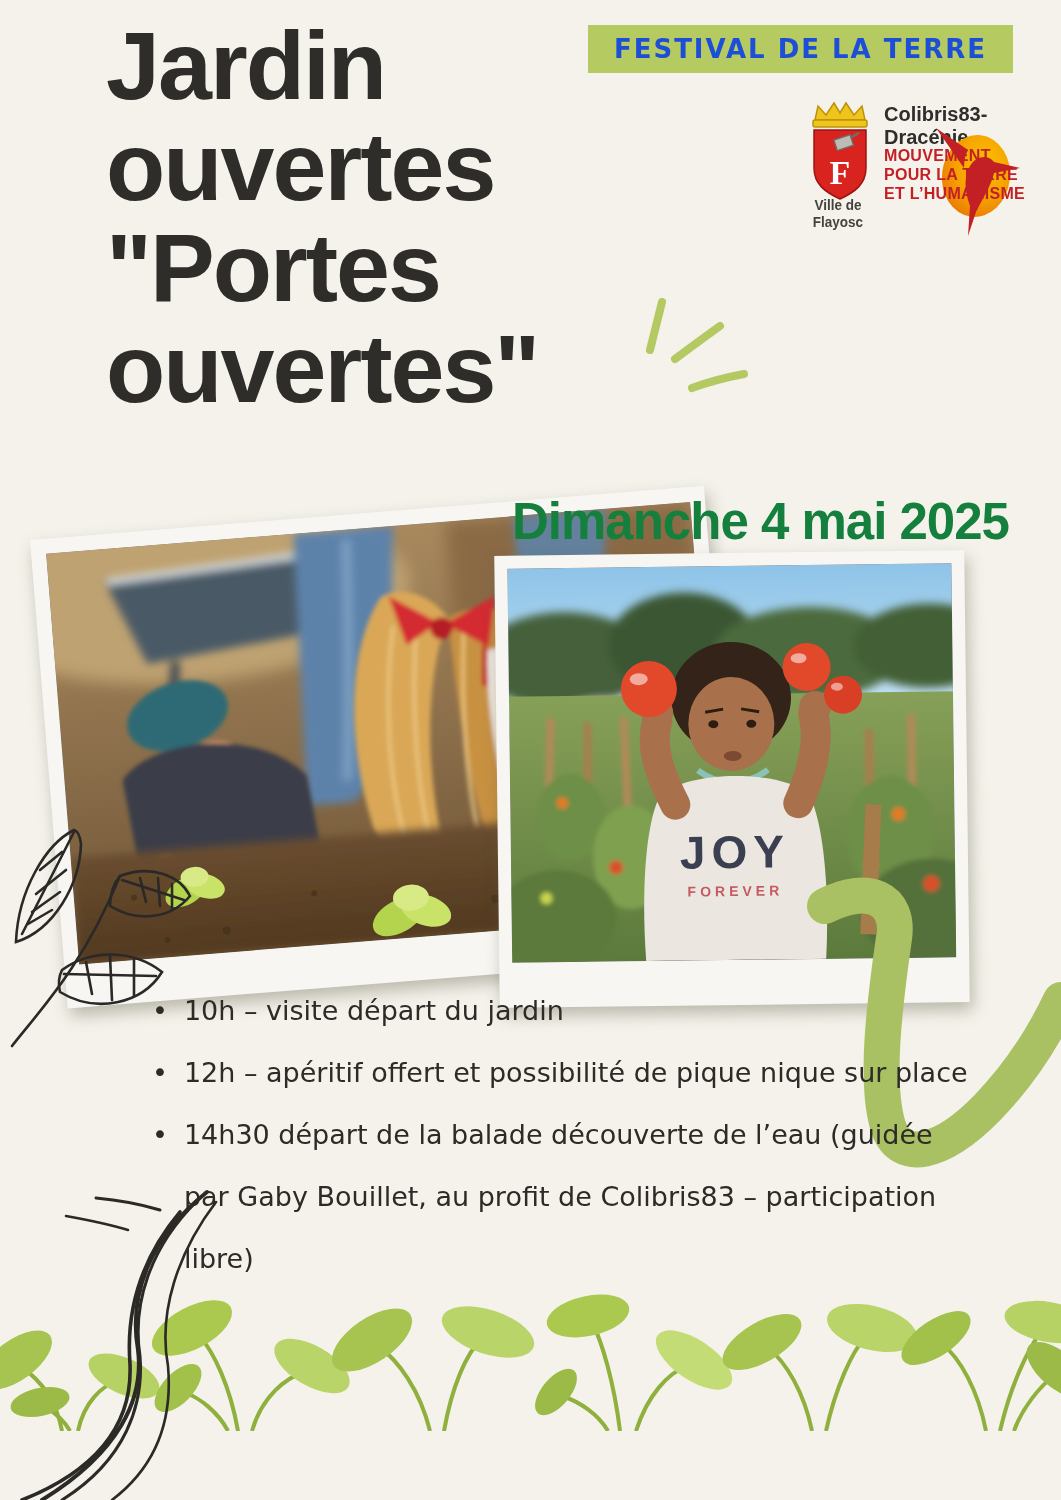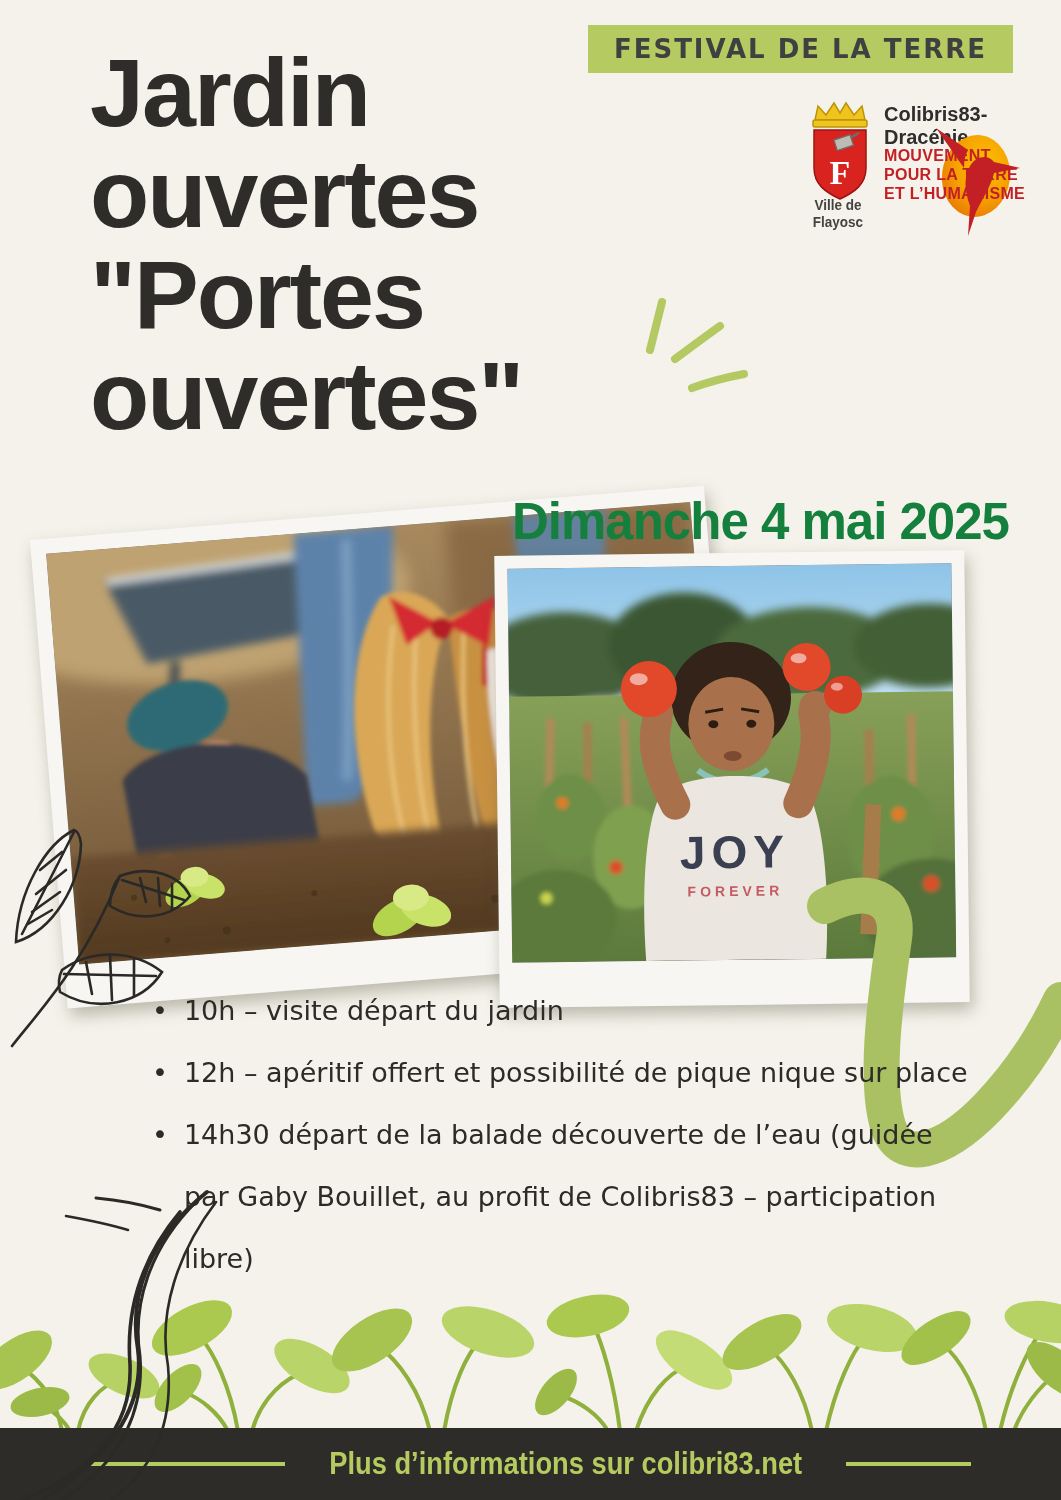--- a/index.html
+++ b/index.html
@@ -1,25 +1,25 @@
 <!DOCTYPE html>
 <html><head>
 <meta charset="utf-8">
 <style>
   html,body{margin:0;padding:0;}
   body{background:#8a8a84;}
   .poster{position:relative;width:1061px;height:1500px;background:#f4f2ea;overflow:hidden;
           font-family:"Liberation Sans",sans-serif;}
 
   
-  .title{position:absolute;left:90px;top:16px;z-index:6;
-         font-weight:700;font-size:97px;line-height:1.04;letter-spacing:-2px;color:#2f2d2a;margin-top:27px;}
+  .title{position:absolute;left:106px;top:16px;z-index:6;
+         font-weight:700;font-size:97px;line-height:1.04;letter-spacing:-2px;color:#2f2d2a;}
   .banner{position:absolute;left:588px;top:25px;width:425px;height:48px;background:#b6ca62;z-index:6;
           display:flex;align-items:center;justify-content:center;
-          font-family:"DejaVu Sans",sans-serif;font-weight:700;font-size:26px;letter-spacing:2px;color:#404040;}
+          font-family:"DejaVu Sans",sans-serif;font-weight:700;font-size:26px;letter-spacing:2px;color:#1d4ed8;}
   .logos{position:absolute;left:0;top:0;width:1061px;height:240px;z-index:6;}
   .flayosc-crest{position:absolute;left:797px;top:100px;}
   .flayosc-caption{position:absolute;left:783px;top:196px;width:110px;text-align:center;
                    font-size:15px;font-weight:700;color:#45433f;transform:scaleX(.9);}
   .colibris-title{position:absolute;left:884px;top:103px;font-size:20px;font-weight:700;color:#2f2e2c;}
   .colibris-blob{position:absolute;left:934px;top:124px;}
   .colibris-tagline{position:absolute;left:884px;top:146px;font-size:16px;font-weight:700;
                     color:#c32026;line-height:19px;letter-spacing:.3px;z-index:7;}
 
   
@@ -343,25 +343,20 @@
       <ellipse cx="694" cy="74" rx="44" ry="20" fill="#c3dc76" transform="rotate(34 694 74)"></ellipse>
       <ellipse cx="556" cy="106" rx="28" ry="14" fill="#9cba48" transform="rotate(-50 556 106)"></ellipse>
       <ellipse cx="762" cy="56" rx="44" ry="20" fill="#a6c44f" transform="rotate(-30 762 56)"></ellipse>
       <ellipse cx="872" cy="42" rx="46" ry="22" fill="#b9d468" transform="rotate(14 872 42)"></ellipse>
       <ellipse cx="936" cy="52" rx="40" ry="18" fill="#a2c14a" transform="rotate(-34 936 52)"></ellipse>
       <ellipse cx="1048" cy="36" rx="44" ry="20" fill="#b7d264" transform="rotate(10 1048 36)"></ellipse>
       <ellipse cx="1058" cy="84" rx="38" ry="18" fill="#9cba48" transform="rotate(40 1058 84)"></ellipse>
     </g>
   </svg>
 
-  <div class="footer">
-    <div class="fline l"></div>
-    <div class="flabel">Plus d’informations sur colibri83.net</div>
-    <div class="fline r"></div>
-  </div>
 
   <svg class="grassink" width="340" height="360" viewBox="0 0 340 360">
     <g stroke="#2b2a26" fill="none" stroke-linecap="round">
       <path stroke-width="4" d="M207 52 C152 96 128 152 138 210 C144 258 120 312 42 360"></path>
       <path stroke-width="3" d="M196 62 C150 108 132 164 140 216 C144 264 126 320 62 360"></path>
       <path stroke-width="3.6" d="M180 72 C140 120 126 172 130 224 C132 270 112 324 22 360"></path>
       <path stroke-width="2.6" d="M216 62 C178 112 158 172 168 226 C172 272 162 322 112 360"></path>
       <path stroke-width="3" d="M96 58 C118 60 140 64 160 70"></path>
       <path stroke-width="2.6" d="M66 76 C88 80 108 84 128 90"></path>
     </g>

